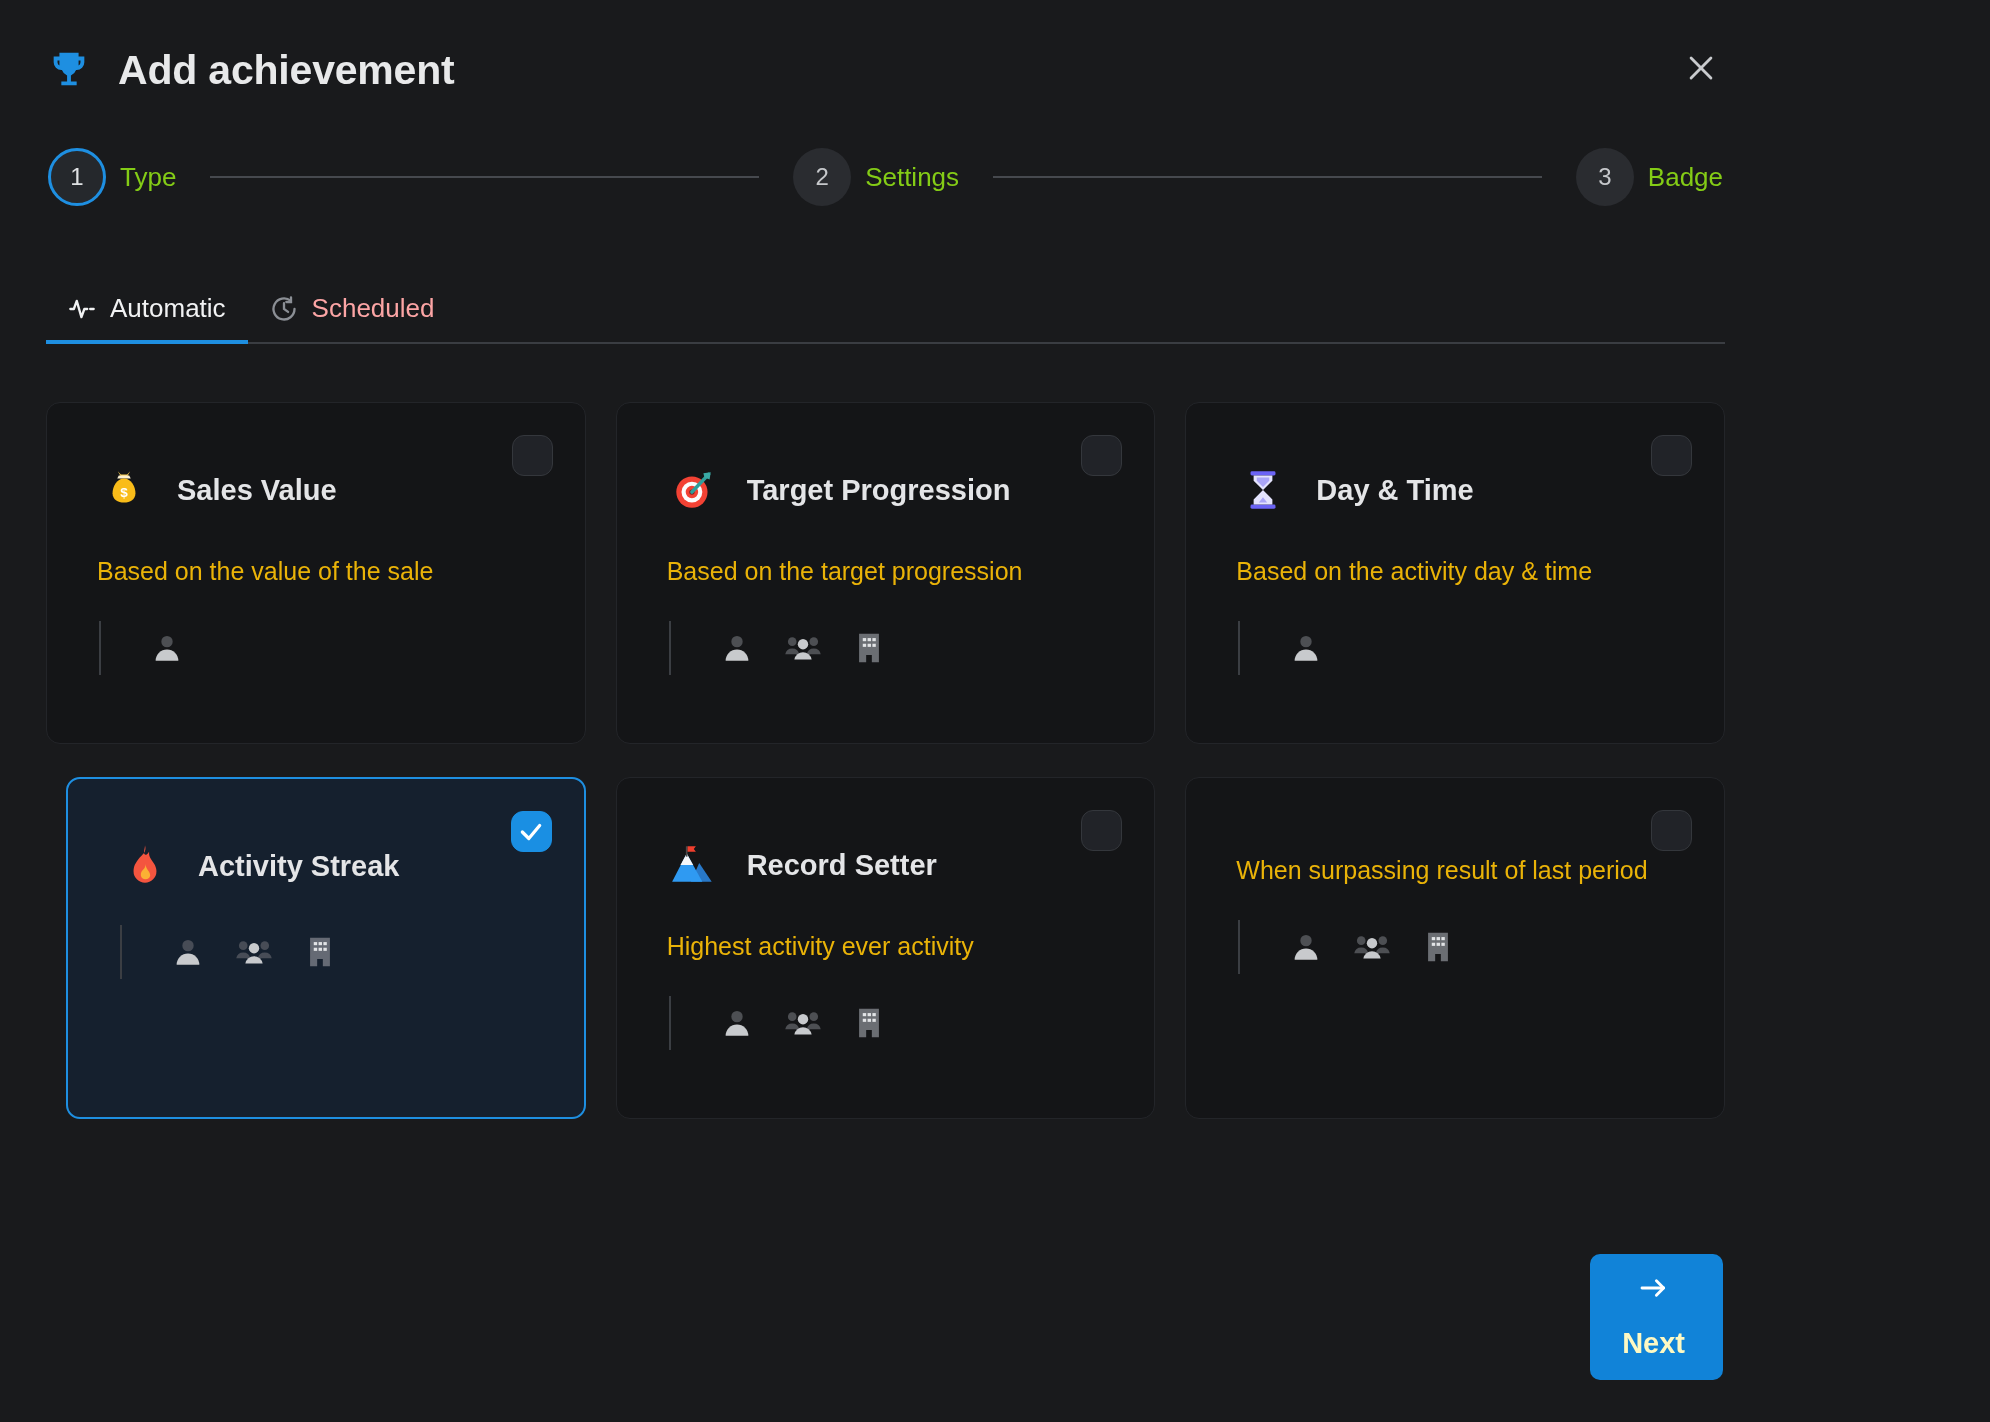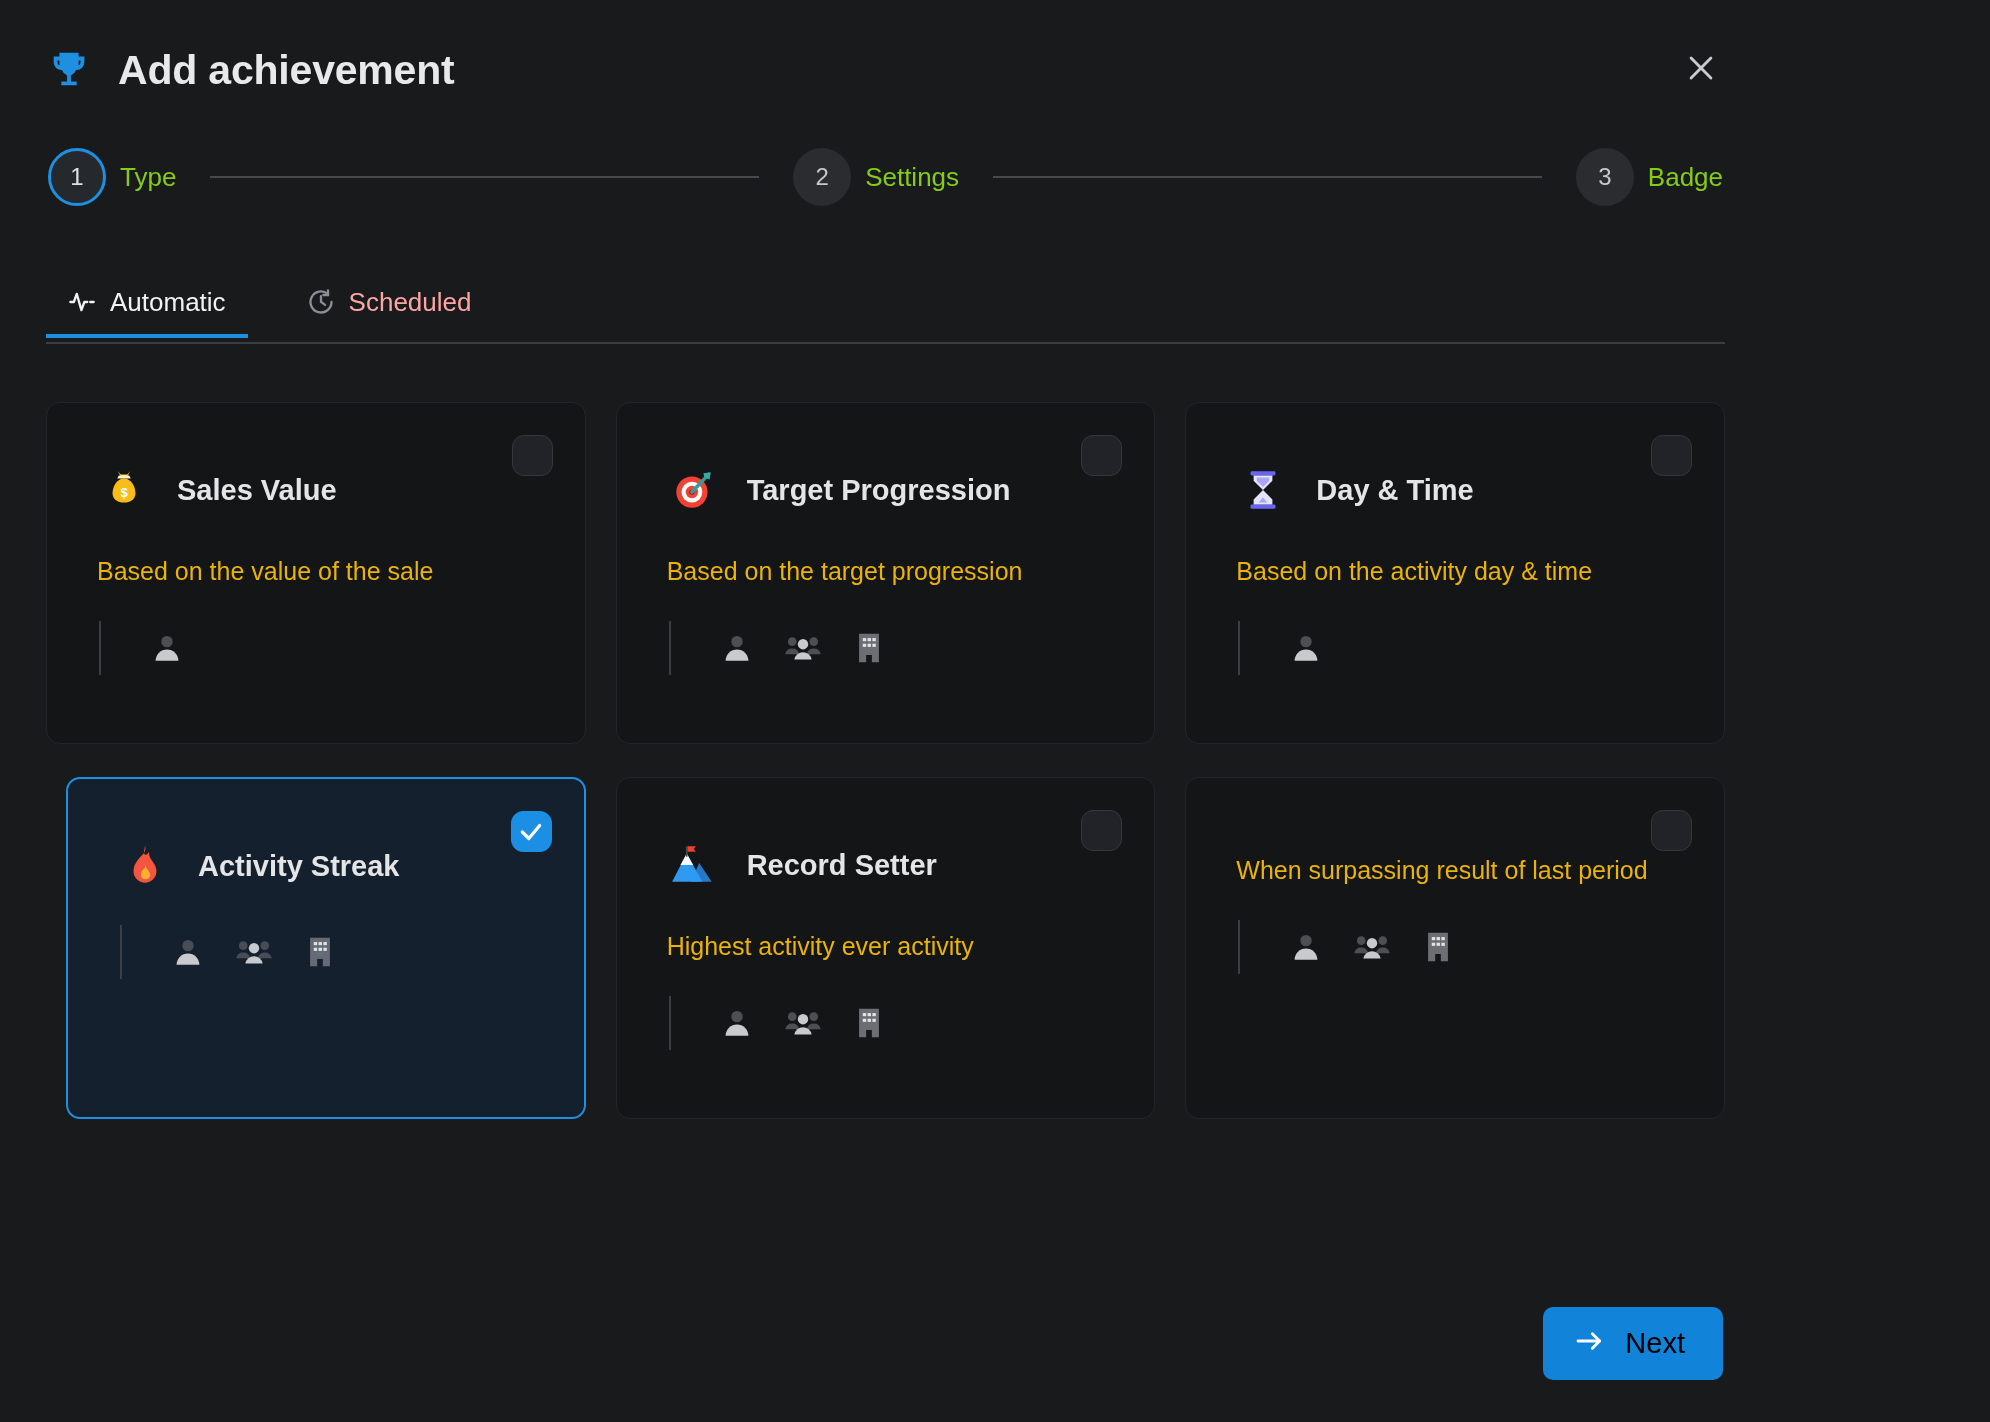--- a/index.html
+++ b/index.html
@@ -84,26 +84,25 @@
   .step-line {
     flex: 1 1 auto;
     height: 2px;
     background: #46494e;
     margin: 0 34px;
   }
 
   
   .tabs {
     display: flex;
-    align-items: center;
+    align-items: flex-end;
     margin-top: 58px;
     border-bottom: 2px solid #3a3d42;
     height: 64px;
     position: relative;
-    gap: 37px;
   }
   .tab {
     display: flex;
     align-items: center;
     gap: 14px;
     padding: 0 22px 18px 22px;
     font-size: 26px;
     color: #fca5a5;
     cursor: pointer;
     position: relative;
@@ -206,28 +205,29 @@
     left: 46px; right: 48px;
     bottom: 42px;
     display: flex;
     justify-content: flex-end;
   }
   .next-btn {
     display: flex;
     align-items: center;
     gap: 20px;
     background: #1183d8;
-    color: #000000;
+    color: #fef9c3;
     border: none;
     border-radius: 10px;
     font-size: 29px;
-    font-weight: normal;
+    font-weight: bold;
     padding: 20px 38px 20px 32px;
     cursor: pointer;
     font-family: "Liberation Sans", sans-serif;
+    flex-direction: column;
   }
 </style>
 </head>
 <body>
 
 <div class="modal">
 
   <div class="header">
     <span class="trophy-icon">
       <svg width="46" height="46" viewBox="0 0 24 24" fill="#1e8fe1">

